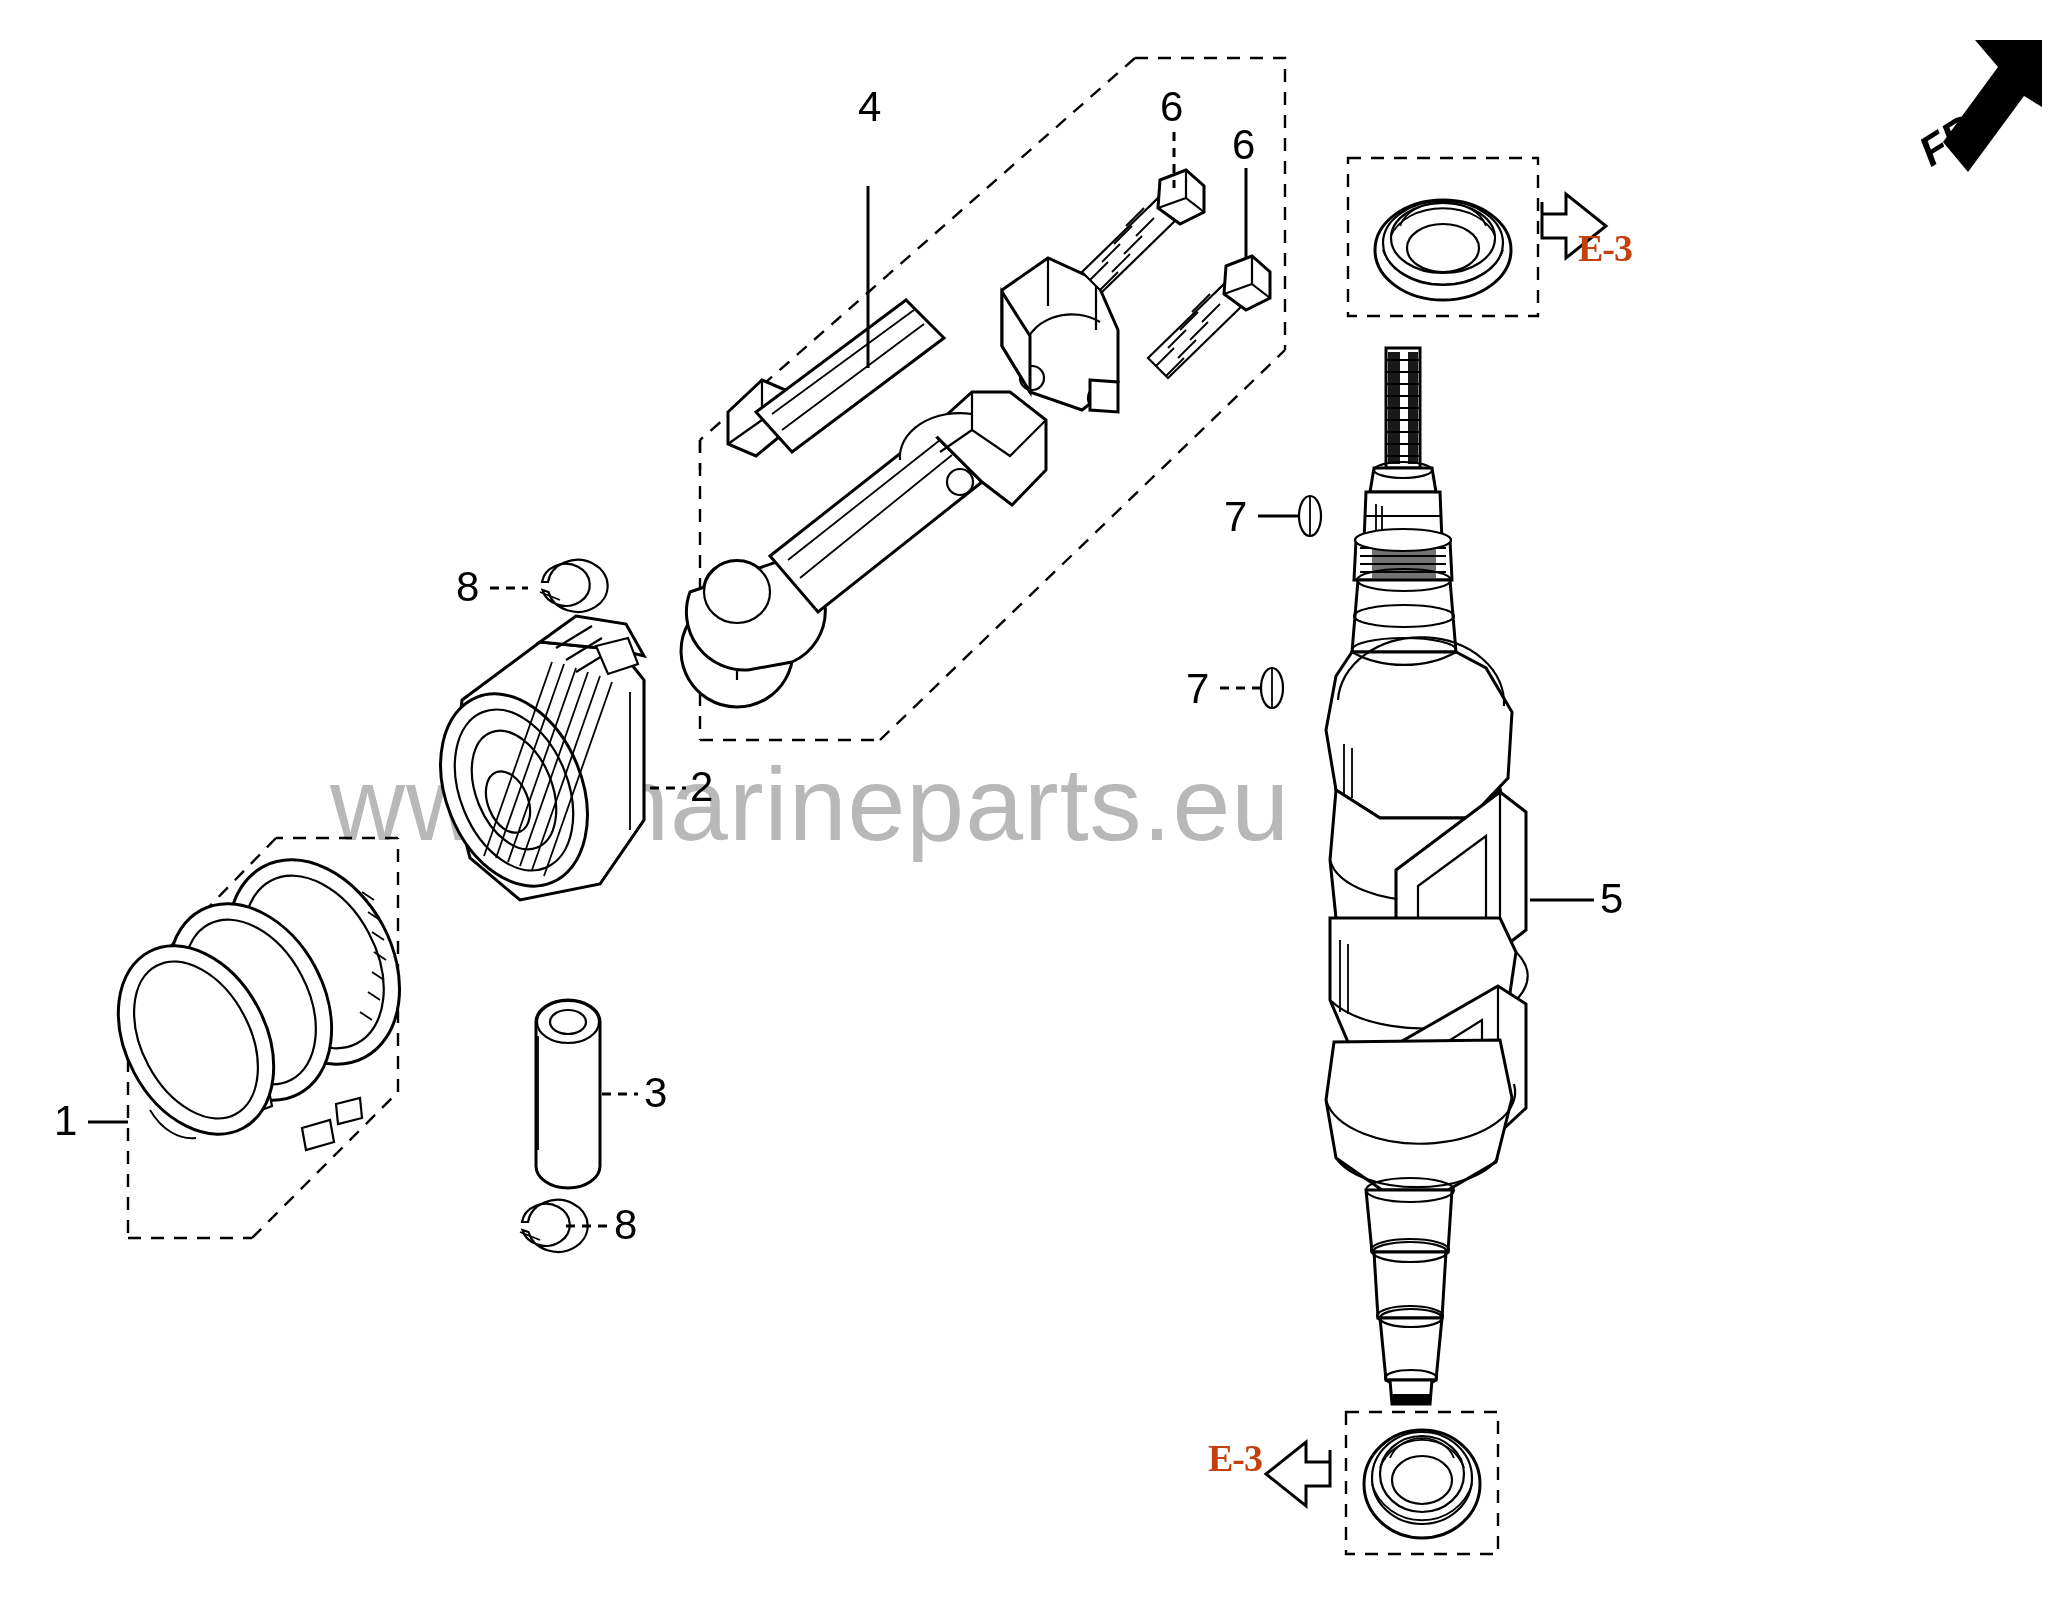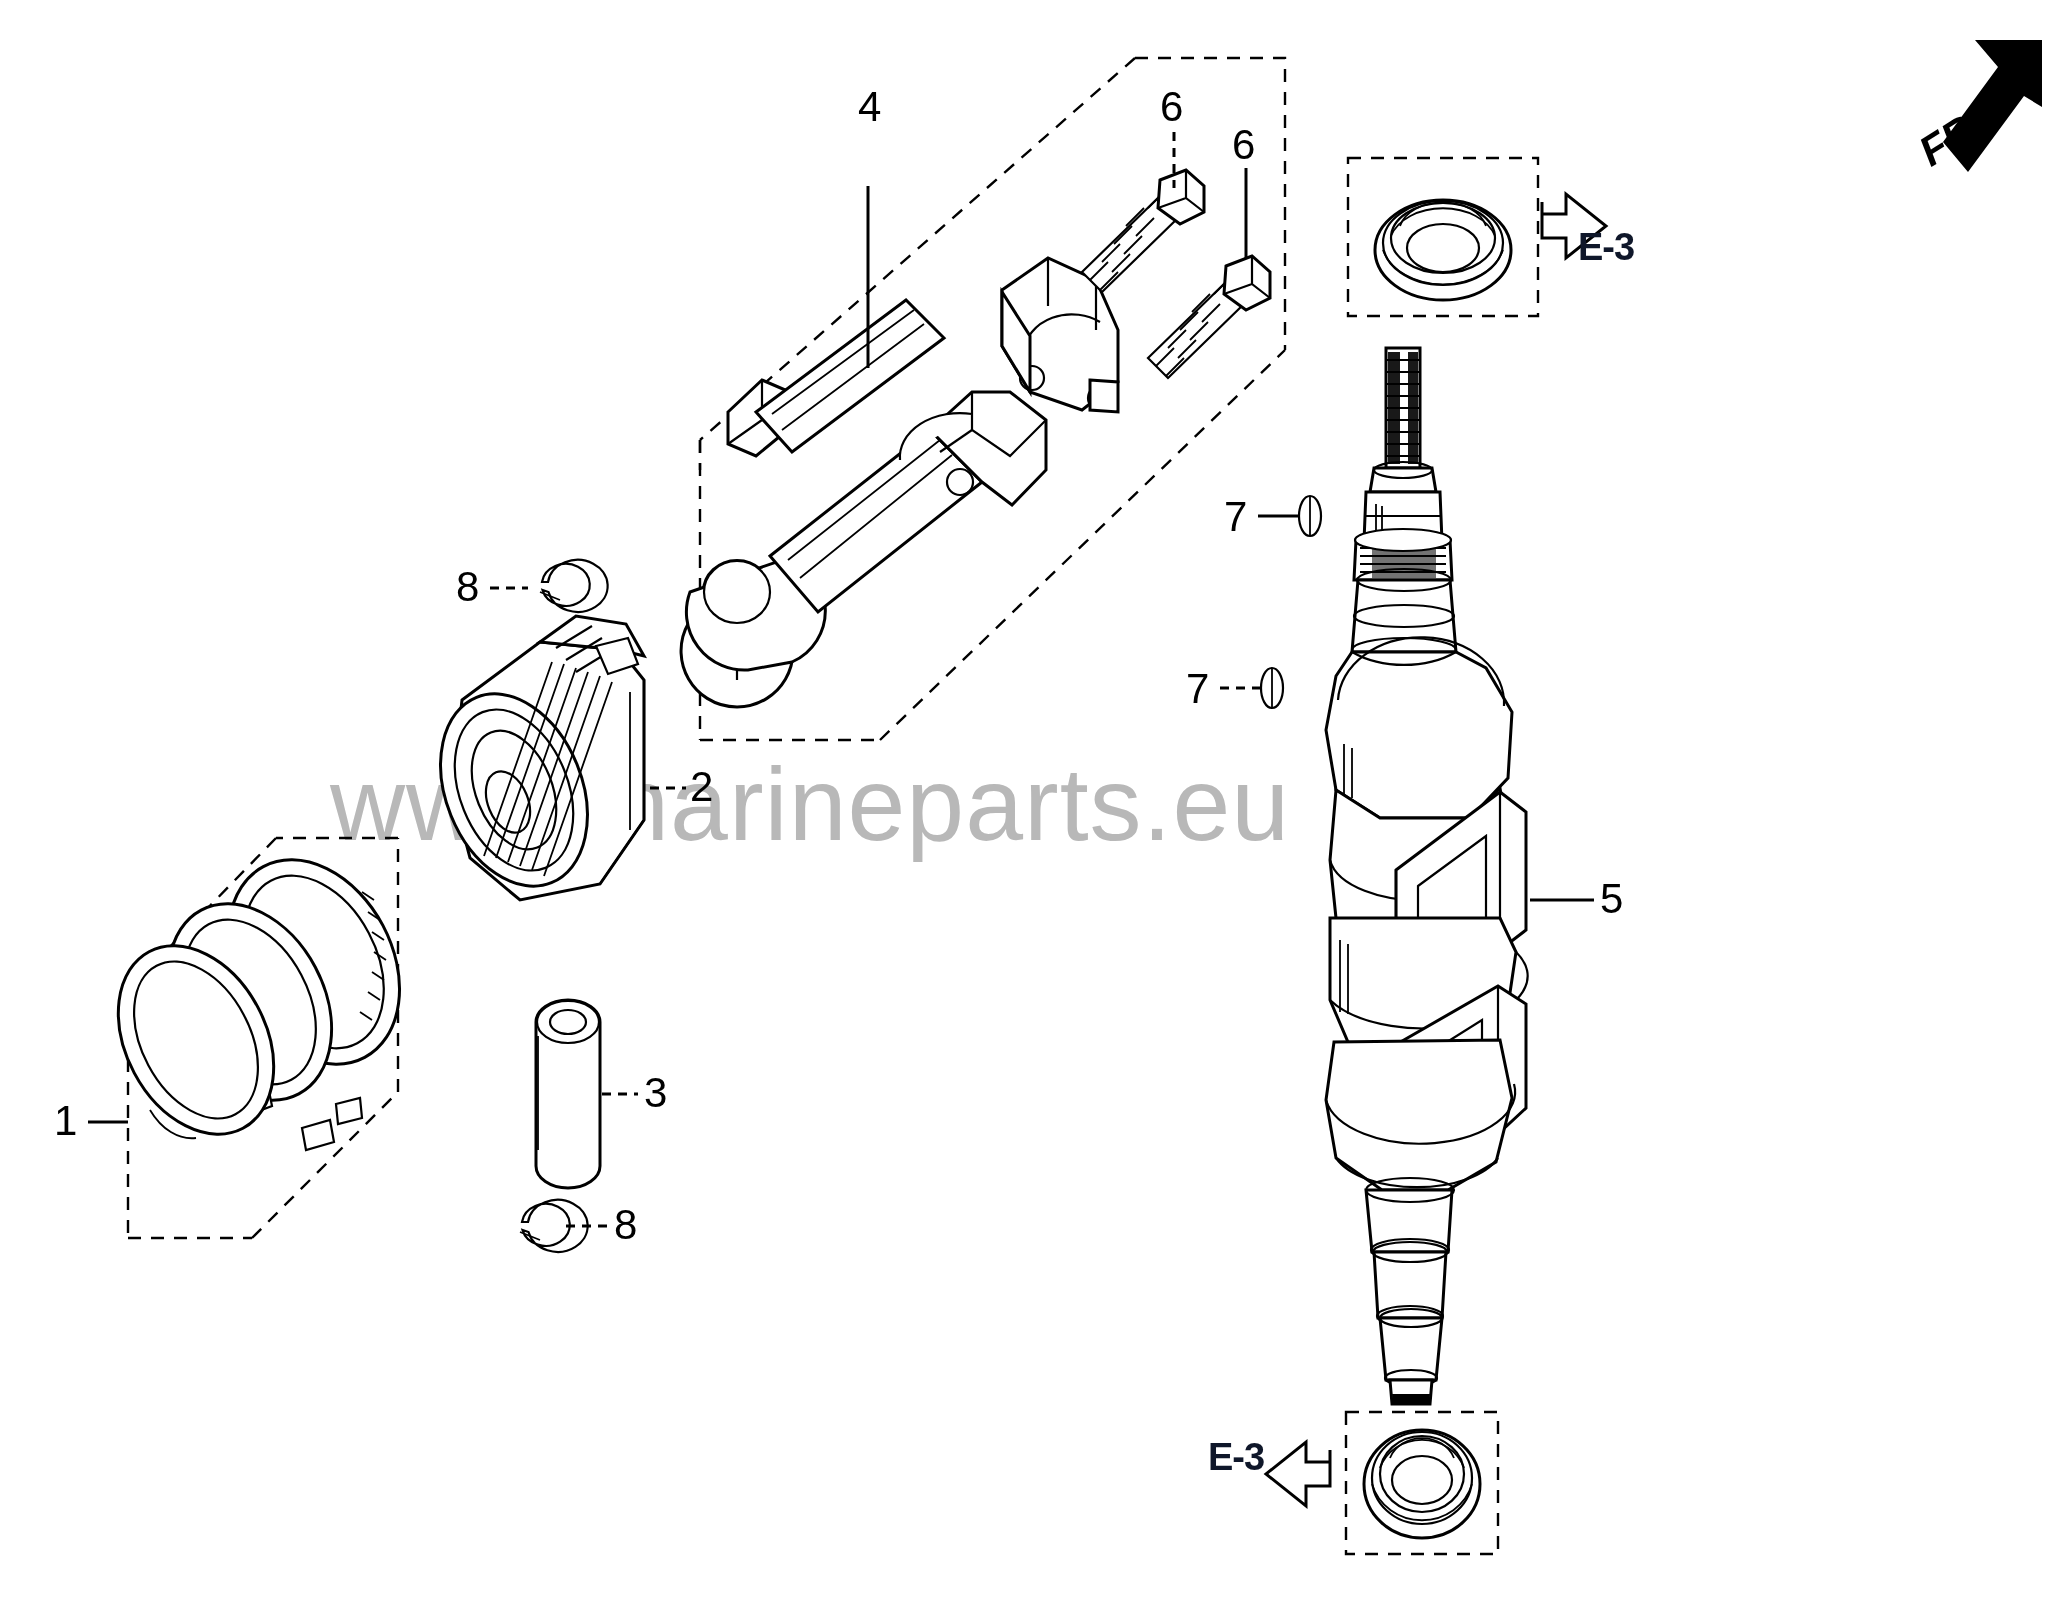--- a/index.html
+++ b/index.html
@@ -48,25 +48,25 @@
     white-space: nowrap;
     line-height: 1;
   }
   .callout.num {
     font-family: "Liberation Sans", sans-serif;
     font-size: 42px;
     font-weight: 400;
   }
   .tag-e3 {
     position: absolute;
-    font-family: Liberation Sans, sans-serif;
+    font-family: Liberation Serif, serif;
     font-size: 38px;
     font-weight: 700;
     letter-spacing: -1px;
-    color: #0f172a;
+    color: #c2410c;
     white-space: nowrap;
   }
   .fr-label {
     position: absolute;
     font-family: "Liberation Sans", sans-serif;
     font-size: 42px;
     font-weight: 700;
     font-style: italic;
     color: #000;
     transform: rotate(-32deg);

